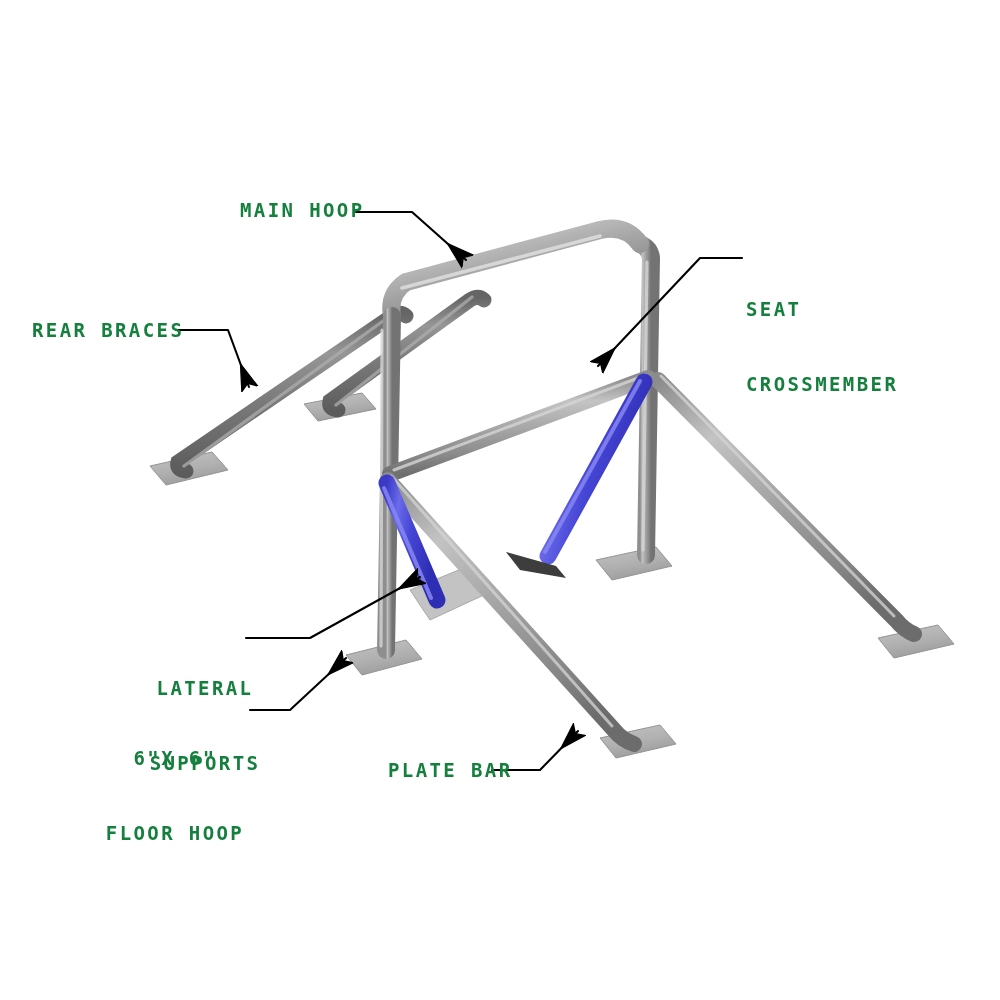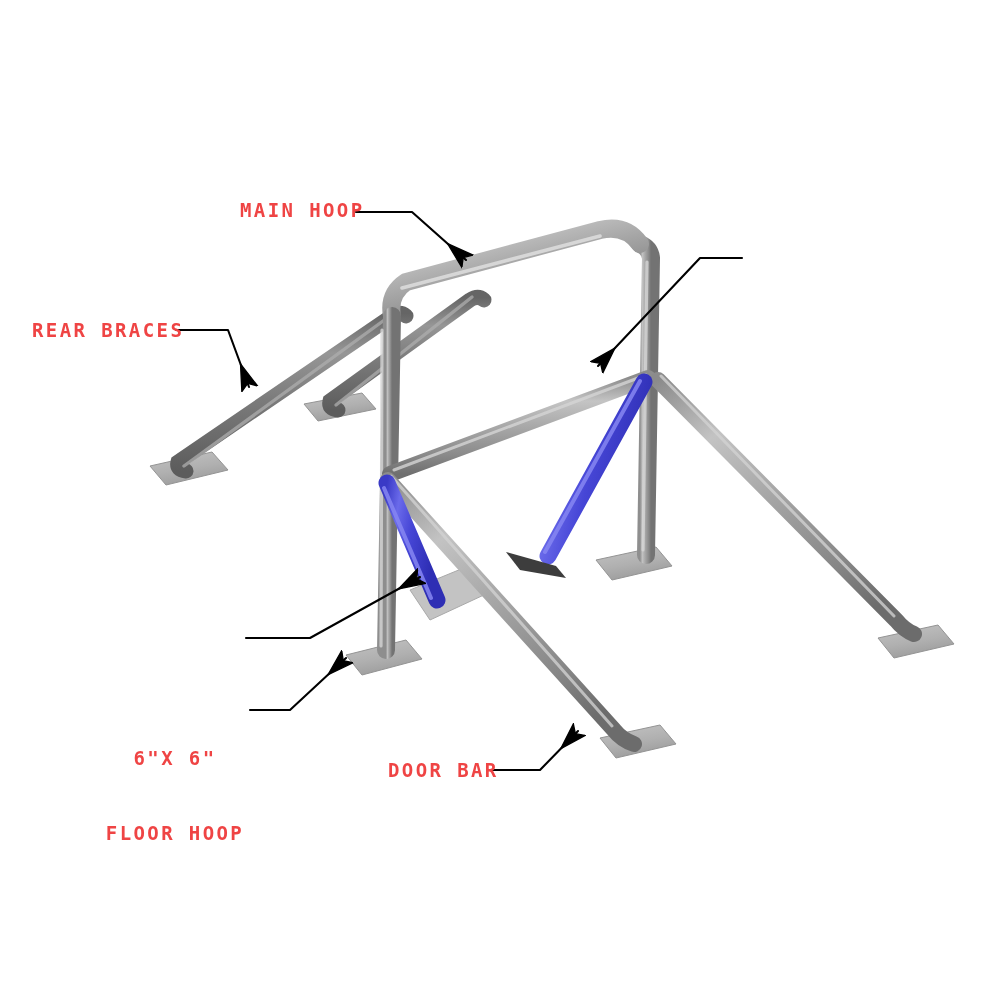--- a/index.html
+++ b/index.html
@@ -18,21 +18,21 @@
   }
   #diagram {
     position: absolute;
     left: 0; top: 0;
     width: 1000px;
     height: 1000px;
     display: block;
   }
   .cad-label {
     position: absolute;
-    color: #ef4444;
+    color: #15803d;
     font-family: "DejaVu Sans Mono", "Liberation Mono", monospace;
     font-size: 19px;
     font-weight: bold;
     letter-spacing: 2.4px;
     line-height: 25px;
     white-space: pre;
     user-select: none;
   }
   .cad-label.center { text-align: center; }
 </style>
@@ -156,24 +156,32 @@
       <path d="M 742 258 L 700 258 L 598 366" marker-end="url(#cadArrow)"></path>
       <path d="M 176 330 L 228 330 L 249 387" marker-end="url(#cadArrow)"></path>
       <path d="M 246 638 L 310 638 L 420 577" marker-end="url(#cadArrow)"></path>
       <path d="M 250 710 L 290 710 L 346 658" marker-end="url(#cadArrow)"></path>
       <path d="M 492 770 L 540 770 L 578 731" marker-end="url(#cadArrow)"></path>
     </g>
   </svg>
 
   <div class="cad-label" style="left:240px; top:198px;">MAIN HOOP</div>
 
+  <div class="cad-label" style="left:746px; top:247px;">
+    <div>SEAT</div>
+    <div>CROSSMEMBER</div>
+  </div>
 
   <div class="cad-label" style="left:32px; top:318px;">REAR BRACES</div>
 
+  <div class="cad-label center" style="left:140px; top:626px; width:130px;">
+    <div>LATERAL</div>
+    <div>SUPPORTS</div>
+  </div>
 
   <div class="cad-label center" style="left:100px; top:696px; width:150px;">
     <div>6"X 6"</div>
     <div>FLOOR HOOP</div>
   </div>
 
-  <div class="cad-label" style="left:388px; top:758px;">DOOR BAR</div>
+  <div class="cad-label" style="left:388px; top:758px;">PLATE BAR</div>
 
 </div>
 
 </body></html>

